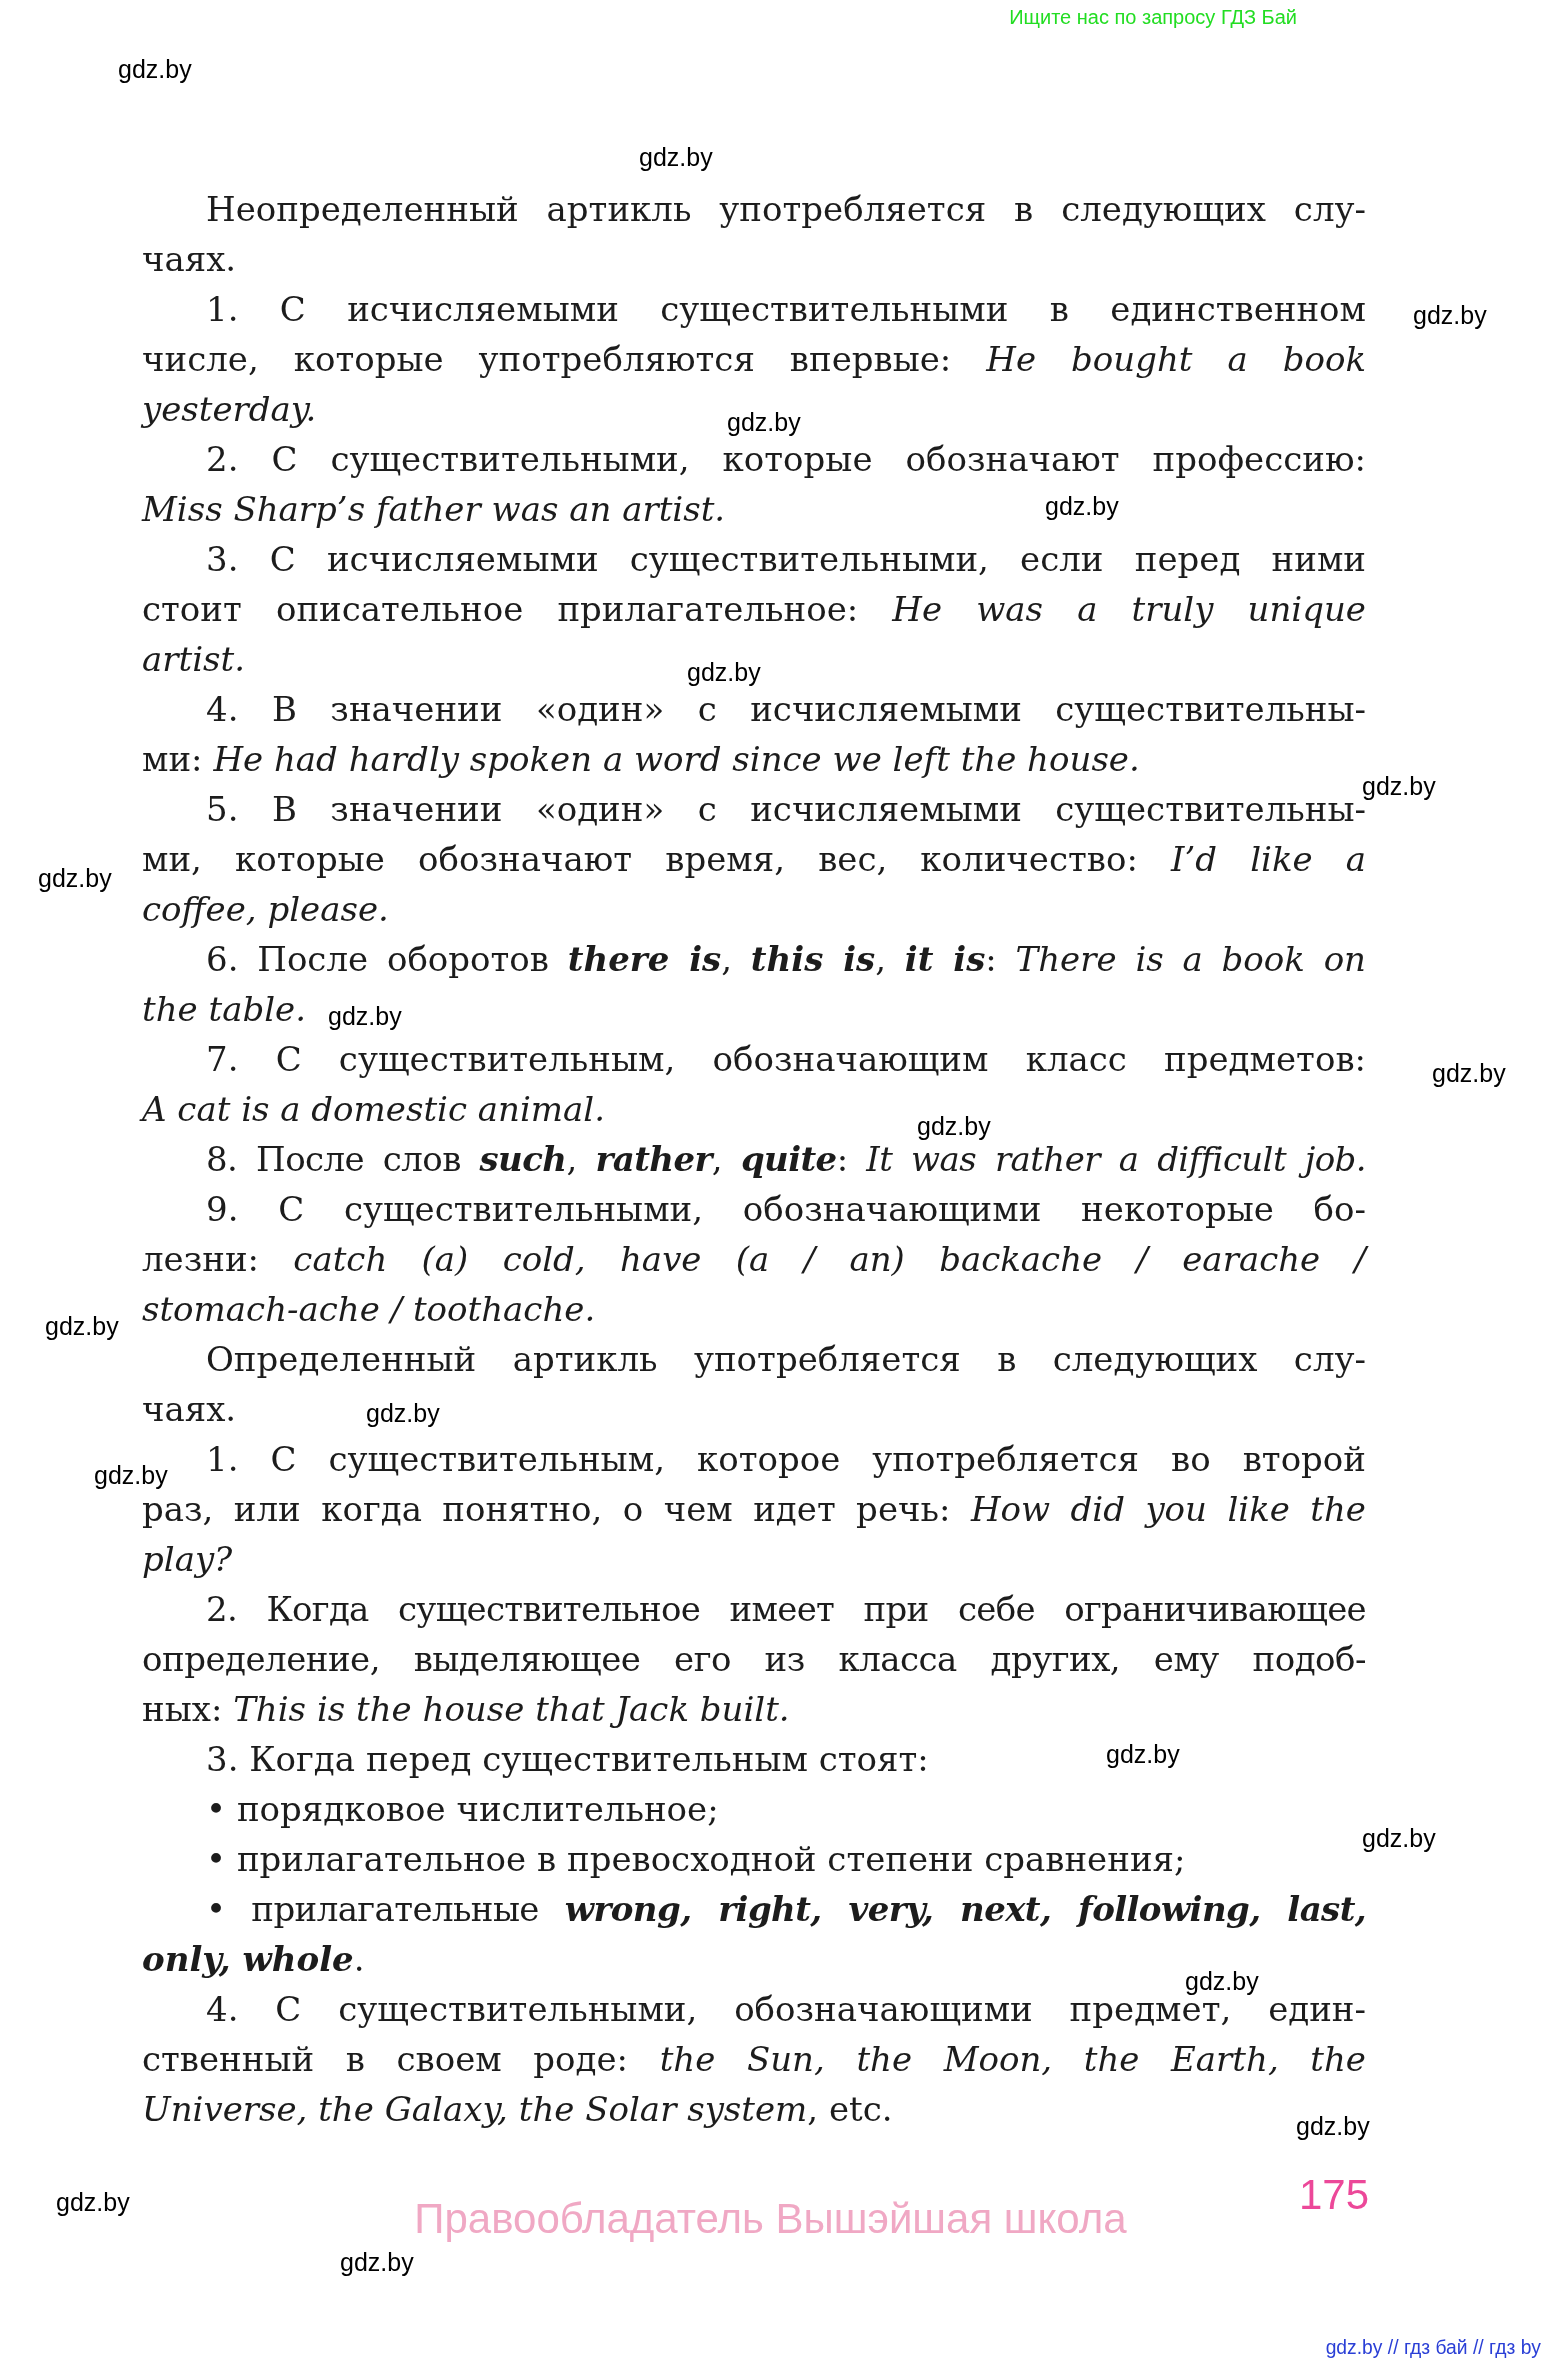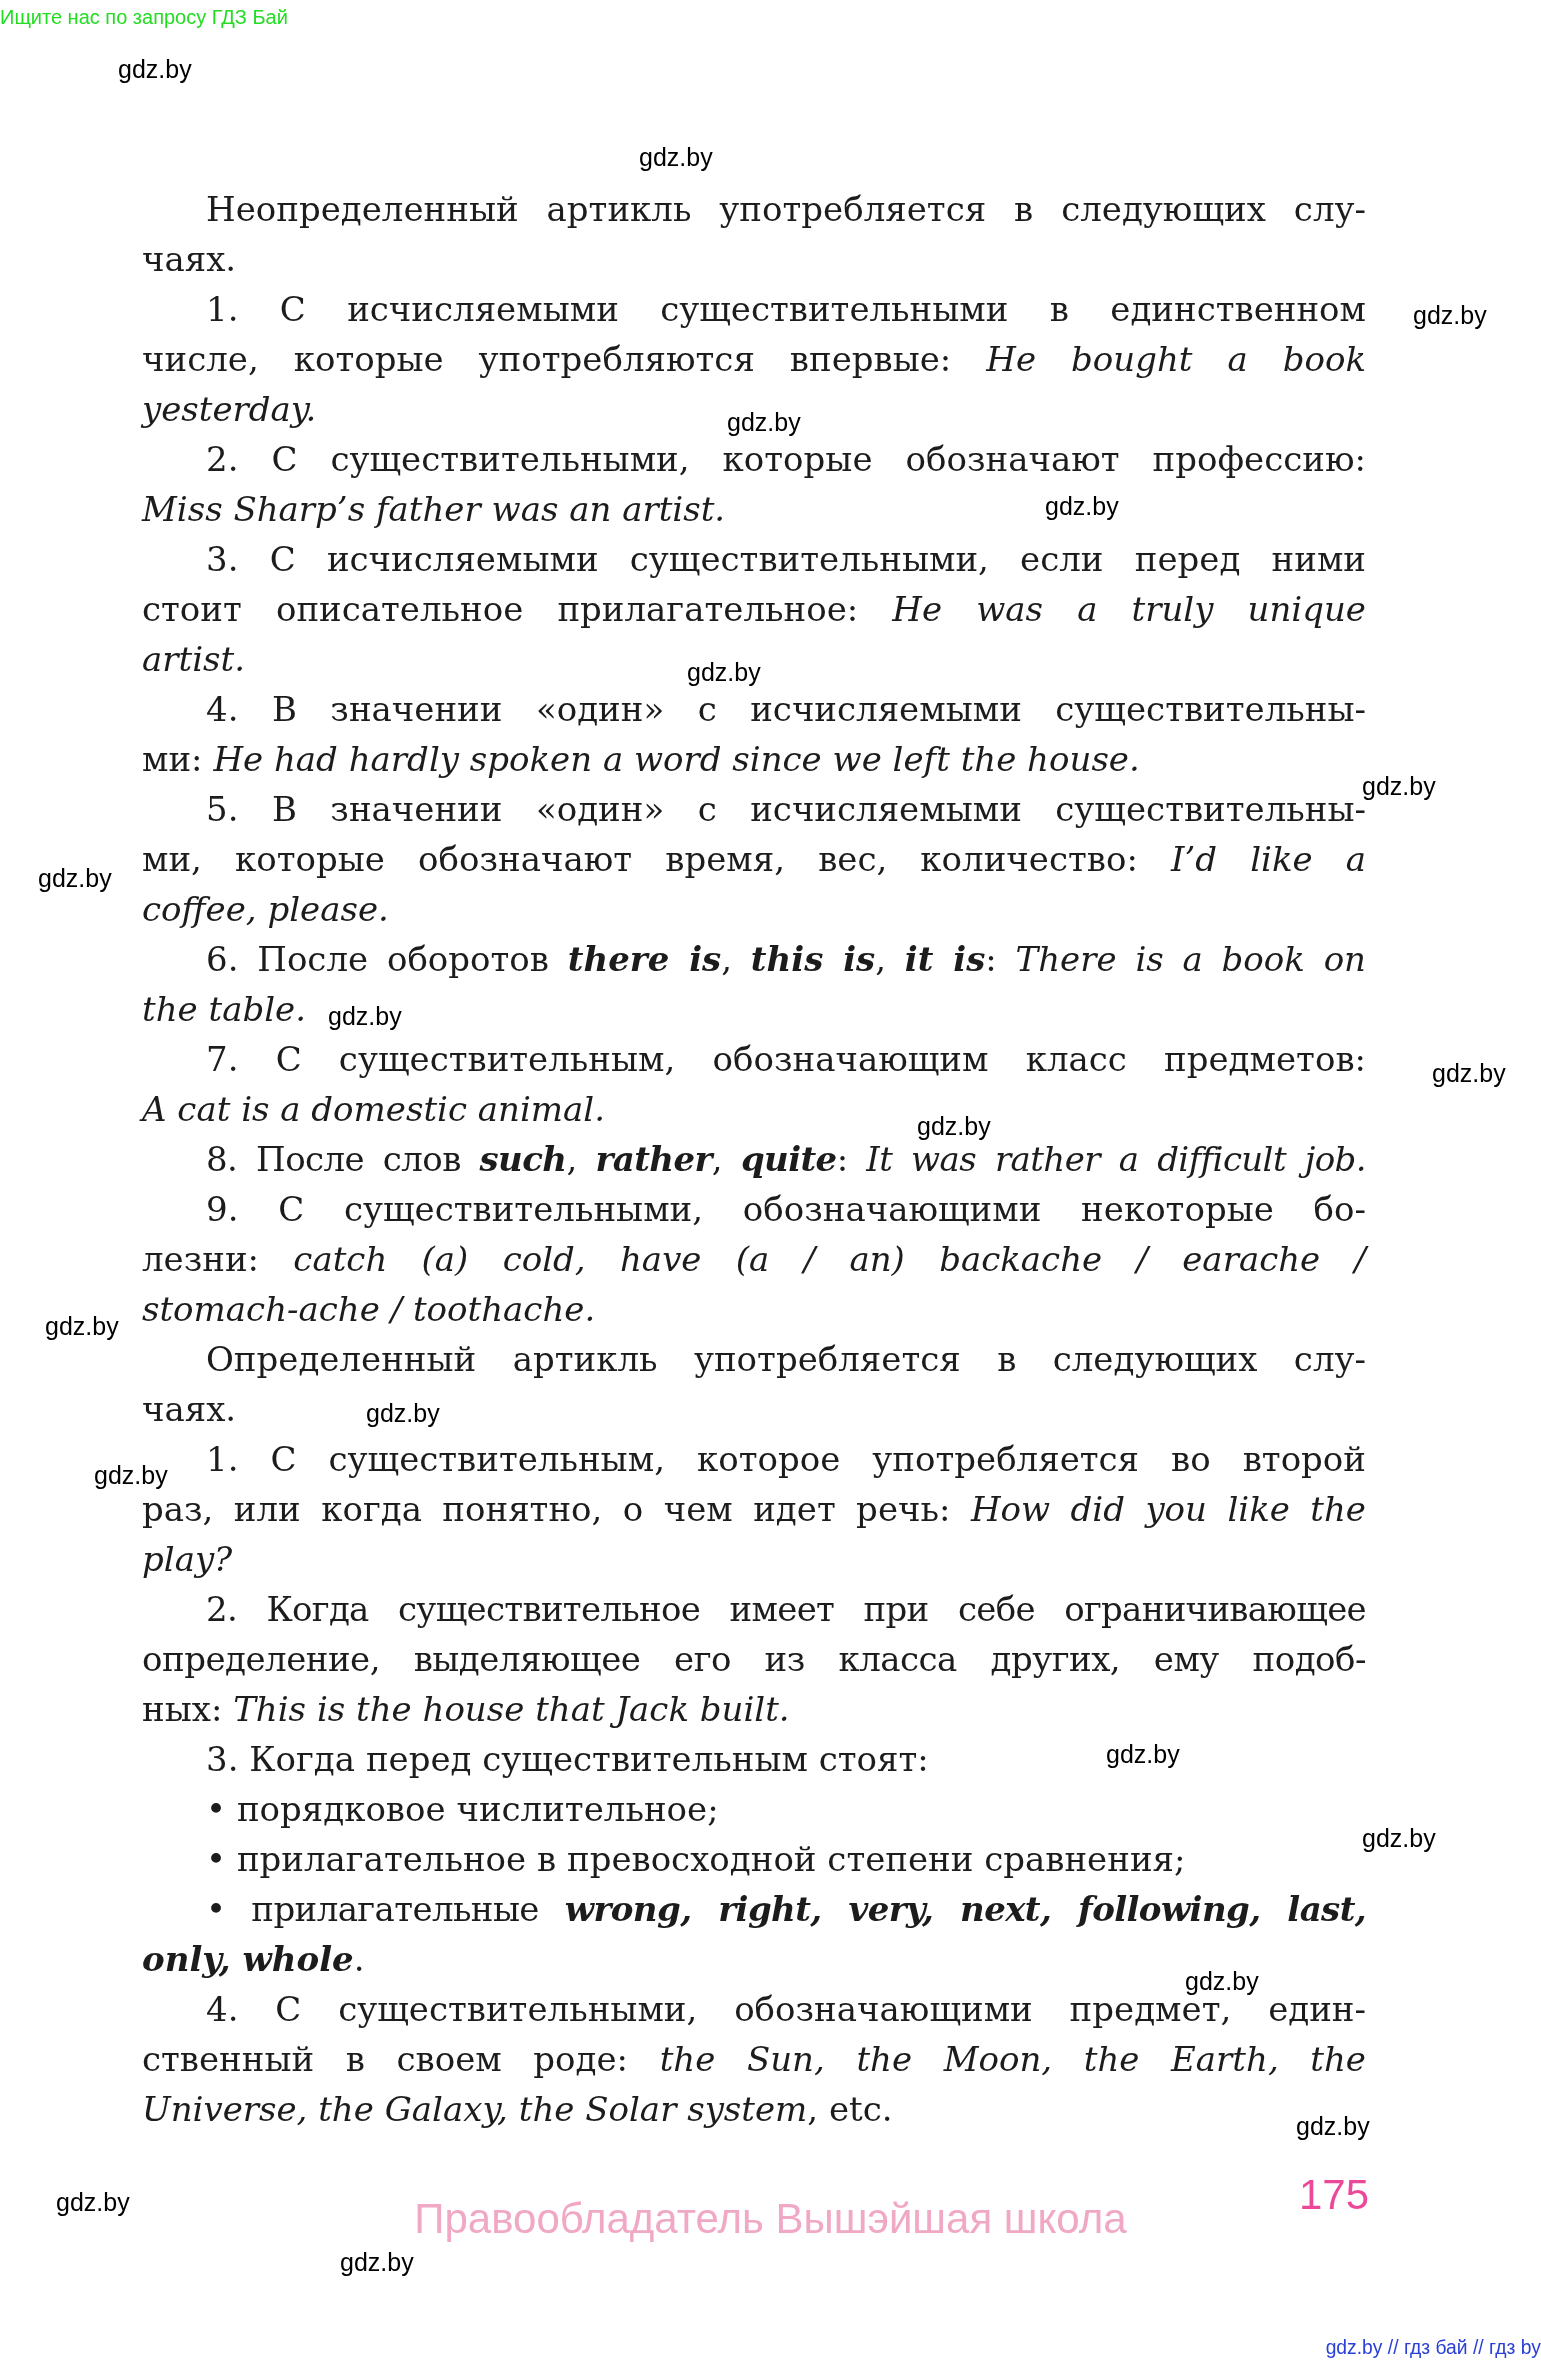--- a/index.html
+++ b/index.html
@@ -1,18 +1,18 @@
 <!DOCTYPE html>
 <html style="font-size:14.7px"><head>
 <meta charset="utf-8">
 <style>
   html, body { margin:0; padding:0; background:#ffffff; }
   body { width:1541px; height:2377px; position:relative; overflow:hidden; }
   .top-banner {
-    position:absolute; left:0; top:5.5px; width:1297px; text-align:left;
+    position:absolute; left:0; top:5.5px; width:1297px; text-align:right;
     font-family:"Liberation Sans", sans-serif; font-size:20px; color:#22dd22;
   }
   .wm {
     position:absolute; font-family:"Liberation Sans", sans-serif;
     font-size:25px; color:#000000; white-space:nowrap; line-height:1;
   }
   .page-text {
     position:absolute; left:142px; top:184px; width:1224px;
     font-family:"DejaVu Serif", "Liberation Serif", serif;
     font-size:34px; color:#1c1c1c;

